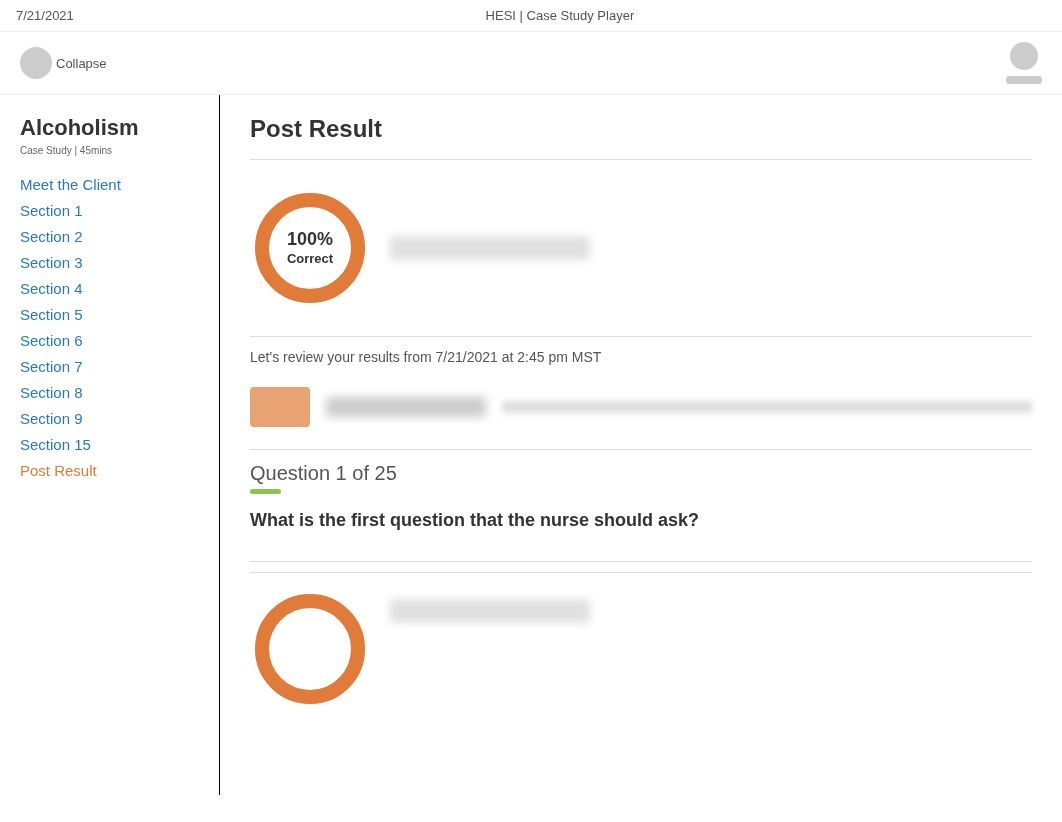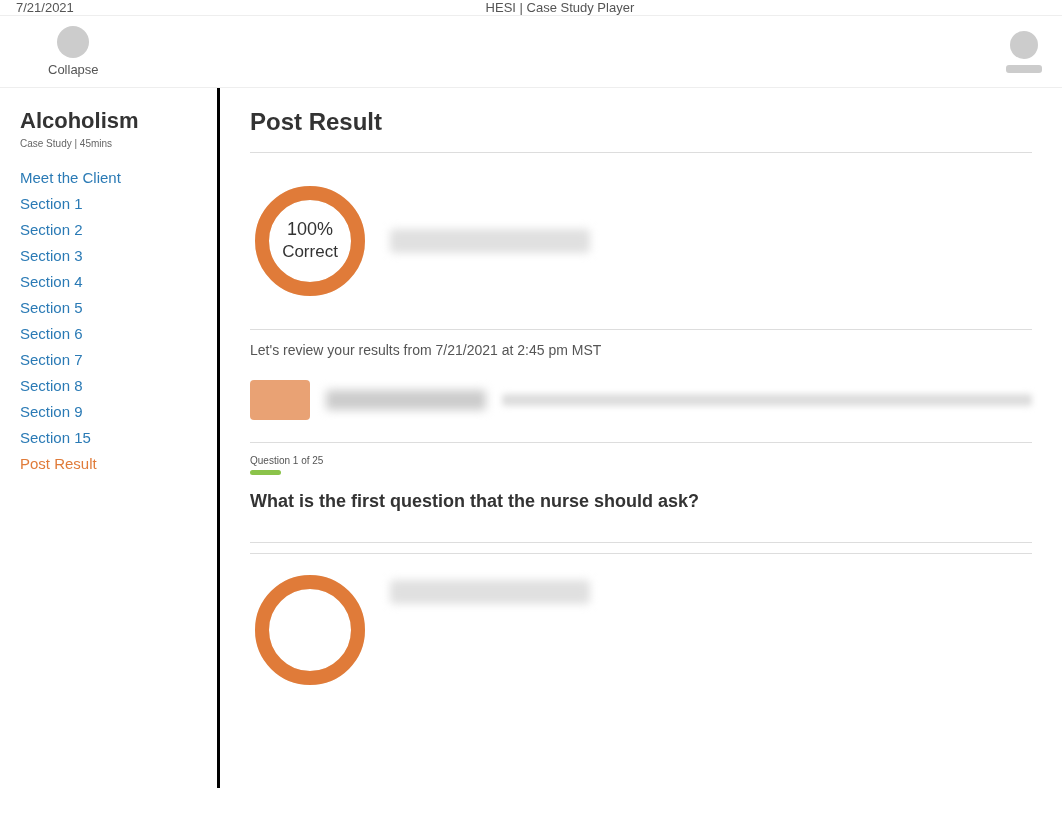--- a/index.html
+++ b/index.html
@@ -10,43 +10,42 @@
       width: 1062px;
       min-height: 822px;
       overflow-x: hidden;
     }
 
     
     .top-bar {
       display: flex;
       justify-content: space-between;
       align-items: center;
-      padding: 0 16px;
+      padding: 8px 16px;
       font-size: 13px;
       color: #555;
       border-bottom: 1px solid #eee;
     }
 
     
     .header-area {
       display: flex;
       align-items: center;
       justify-content: space-between;
       padding: 10px 20px;
       border-bottom: 1px solid #eee;
     }
     .collapse-btn {
       display: flex;
-      flex-direction: column;
+      flex-direction: row;
       align-items: center;
       cursor: pointer;
       font-size: 13px;
       color: #555;
       gap: 4px;
-      margin-left: 28px;
     }
     .collapse-icon {
       width: 32px;
       height: 32px;
       border-radius: 50%;
       background: #ccc;
       display: flex;
       align-items: center;
       justify-content: center;
     }
@@ -73,21 +72,21 @@
     .main-layout {
       display: flex;
       min-height: 700px;
     }
 
     
     .sidebar {
       width: 220px;
       min-width: 220px;
       padding: 20px 20px;
-      border-right: 3px solid #000000;
+      border-right: 1px solid #000000;
     }
     .sidebar-title {
       font-size: 22px;
       font-weight: bold;
       color: #333;
       margin-bottom: 4px;
     }
     .sidebar-subtitle {
       font-size: 10px;
       color: #666;
@@ -154,25 +153,25 @@
       left: 50%;
       transform: translate(-50%, -50%);
       text-align: center;
       font-size: 16px;
       font-weight: bold;
       color: #333;
       line-height: 1.3;
     }
     .donut-label .pct {
       font-size: 18px;
-      font-weight: normal;
+      font-weight: bold;
     }
     .donut-label .lbl {
-      font-size: 17px;
-      font-weight: normal;
+      font-size: 13px;
+      font-weight: bold;
     }
 
     .score-right {
       flex: 1;
     }
     .score-blurred-bar {
       height: 24px;
       background: #e0e0e0;
       border-radius: 4px;
       width: 200px;
@@ -210,21 +209,21 @@
     }
     .q-line-right {
       flex: 1;
       height: 12px;
       background: #ddd;
       border-radius: 3px;
       filter: blur(3px);
     }
 
     .question-counter {
-      font-size: 10px;
+      font-size: 20px;
       color: #555;
       margin: 4px 0;
     }
 
     .question-progress-bar {
       height: 5px;
       background: #8bc34a;
       border-radius: 3px;
       margin-bottom: 10px;
     }

